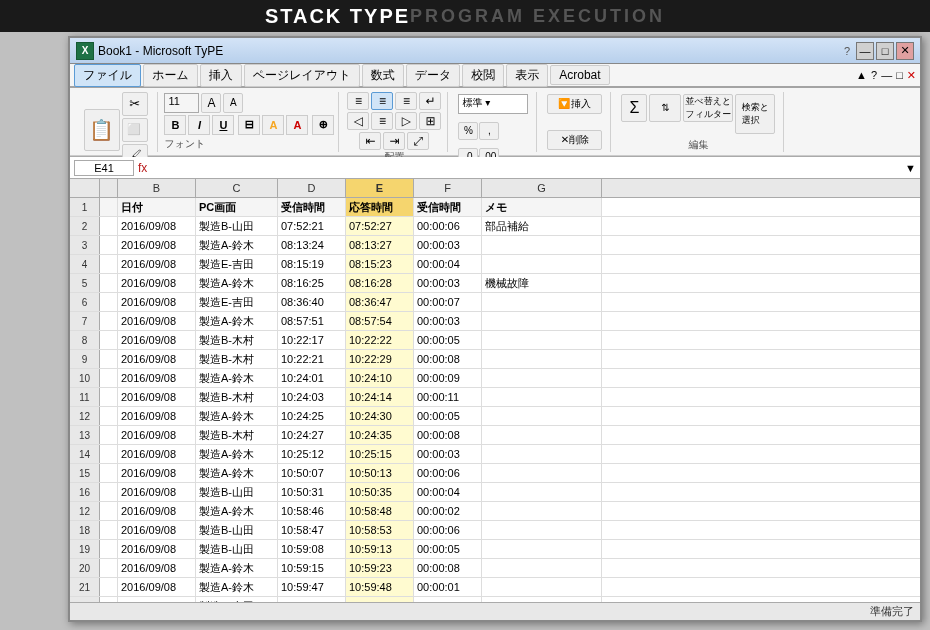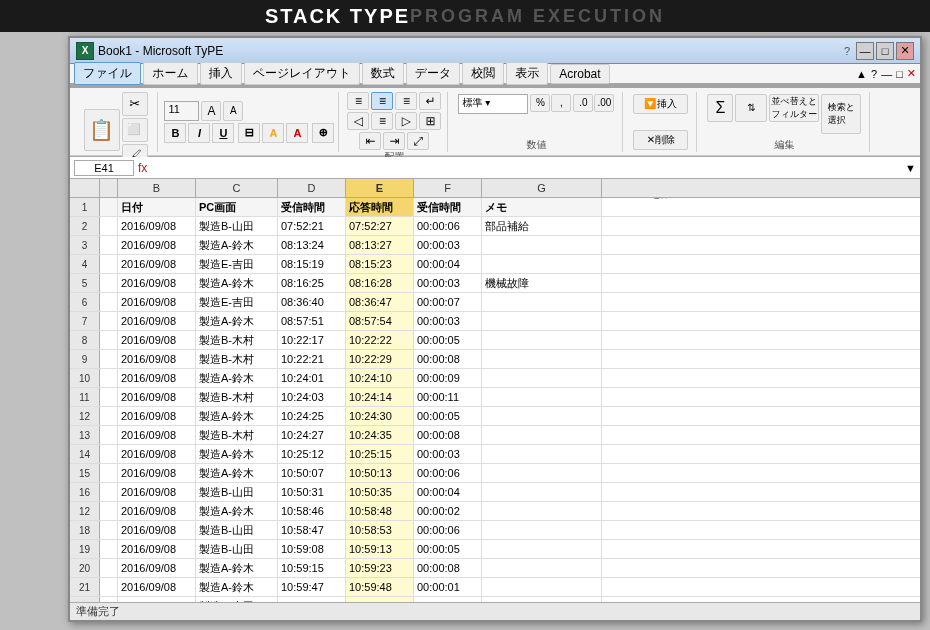--- a/index.html
+++ b/index.html
@@ -101,21 +101,21 @@
       background: #f0f0f0;
       border-bottom: 1px solid #aaa;
     }
 
     
     #menu-bar {
       display: flex;
       align-items: center;
       height: 24px;
       background: #f5f5f5;
-      border-bottom: 5px solid #a3a3a3;
+      border-bottom: 2px solid #a3a3a3;
       padding: 0 4px;
       gap: 2px;
     }
     .menu-item {
       padding: 2px 8px;
       font-size: 12px;
       cursor: pointer;
       background: #eee;
       border: 1px solid #ccc;
       border-radius: 2px;
@@ -341,20 +341,21 @@
     
     #status-bar {
       height: 18px;
       background: #e8e8e8;
       border-top: 1px solid #aaa;
       display: flex;
       align-items: center;
       padding: 0 6px;
       font-size: 11px;
       color: #333;
+      justify-content: flex-end;
     }
   </style>
 </head>
 <body>
 
 <div id="top-bar">
   <span id="stack-type-logo">StaCK TyPE</span>
   <span id="program-execution">PROGRAM EXECUTION</span>
 </div>
 
@@ -424,20 +425,21 @@
           </div>
           <div class="font-format-row" style="margin-left:2px;">
             <div class="fmt-btn">⊟</div>
             <div class="fmt-btn" style="color:#f5a623;">A</div>
             <div class="fmt-btn" style="color:#c00;">A</div>
           </div>
           <div class="font-format-row" style="margin-left:2px;">
             <div class="fmt-btn">⊕</div>
           </div>
         </div>
+        <div class="toolbar-group-label">フォント</div>
       </div>
 
       <div class="toolbar-group">
         <div class="toolbar-row" style="flex-direction:column; gap:2px;">
           <div style="display:flex; gap:2px;">
             <div class="tb-btn" style="width:22px; height:18px;">≡</div>
             <div class="tb-btn" style="width:22px; height:18px; background:#d0e4f7; border:1px solid #5b9bd5;">≡</div>
             <div class="tb-btn" style="width:22px; height:18px;">≡</div>
             <div class="tb-btn" style="width:22px; height:18px;">↵</div>
           </div>
@@ -450,21 +452,21 @@
           <div style="display:flex; gap:2px;">
             <div class="tb-btn" style="width:22px; height:18px;">⇤</div>
             <div class="tb-btn" style="width:22px; height:18px;">⇥</div>
             <div class="tb-btn" style="width:22px; height:18px;">⤢</div>
           </div>
         </div>
         <div class="toolbar-group-label">配置</div>
       </div>
 
       <div class="toolbar-group">
-        <div style="display:flex; flex-direction:row; gap:2px; padding:2px;">
+        <div style="display:flex; flex-direction:column; gap:8px; padding:2px;">
           <div style="width:70px; height:20px; border:1px solid #aaa; background:#fff; font-size:10px; padding:1px 3px;">標準 ▾</div>
           <div style="display:flex; gap:1px;">
             <div class="tb-btn" style="width:20px; height:18px; font-size:10px;">%</div>
             <div class="tb-btn" style="width:20px; height:18px; font-size:10px;">,</div>
           </div>
           <div style="display:flex; gap:1px;">
             <div class="tb-btn" style="width:20px; height:18px; font-size:10px;">.0</div>
             <div class="tb-btn" style="width:20px; height:18px; font-size:10px;">.00</div>
           </div>
         </div>

